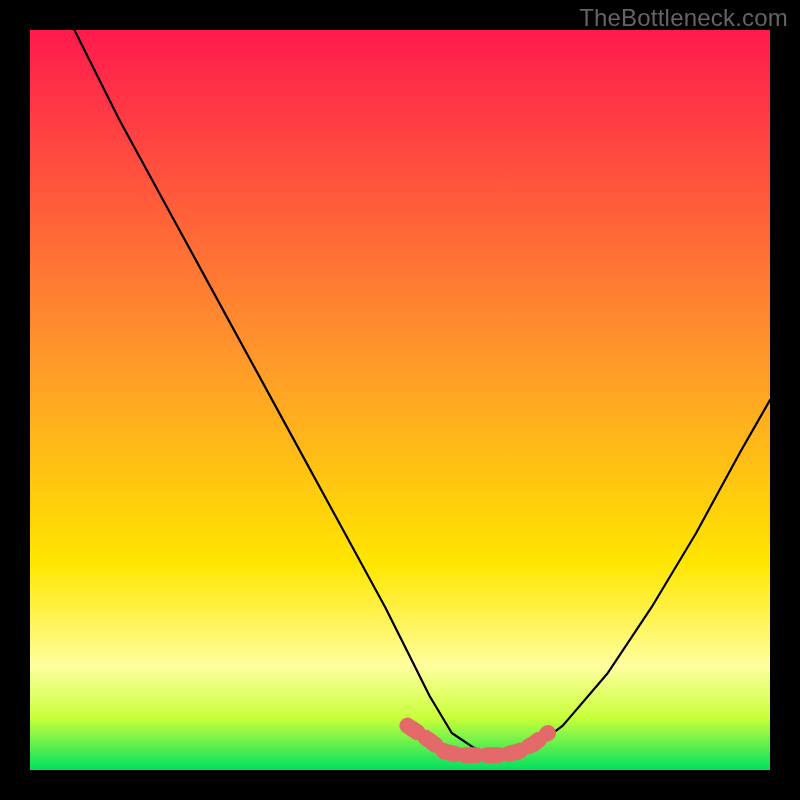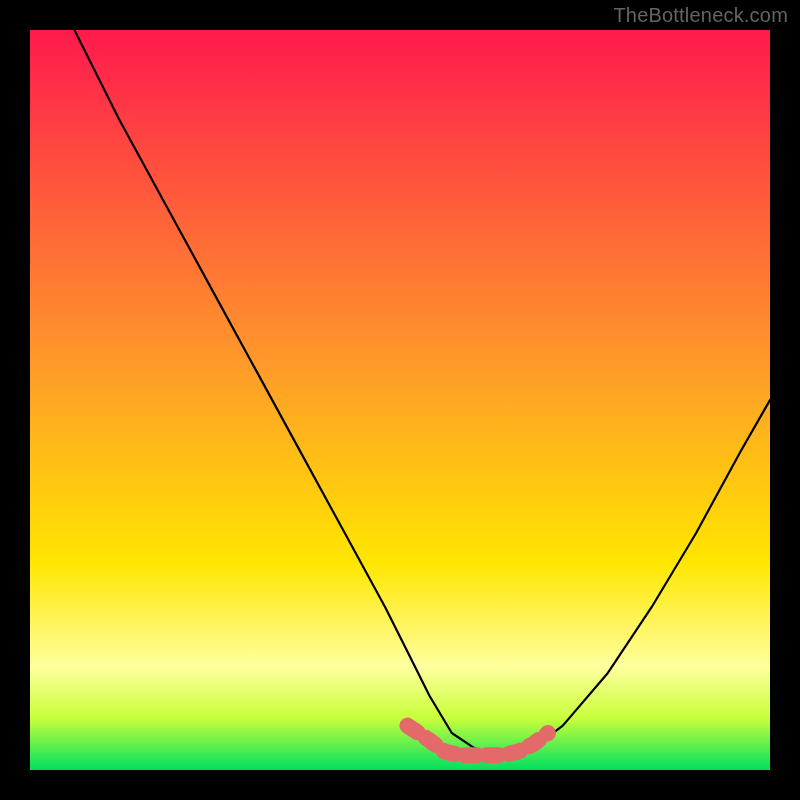--- a/index.html
+++ b/index.html
@@ -15,21 +15,21 @@
     position: relative;
     width: 800px;
     height: 800px;
     background: #000;
   }
   .watermark {
     position: absolute;
     top: 4px;
     right: 12px;
     color: #646464;
-    font-size: 20px;
+    font-size: 24px;
     font-weight: 400;
     letter-spacing: 0.2px;
     z-index: 30;
   }
   .plot-wrap {
     position: absolute;
     left: 30px;
     top: 30px;
     width: 740px;
     height: 740px;

